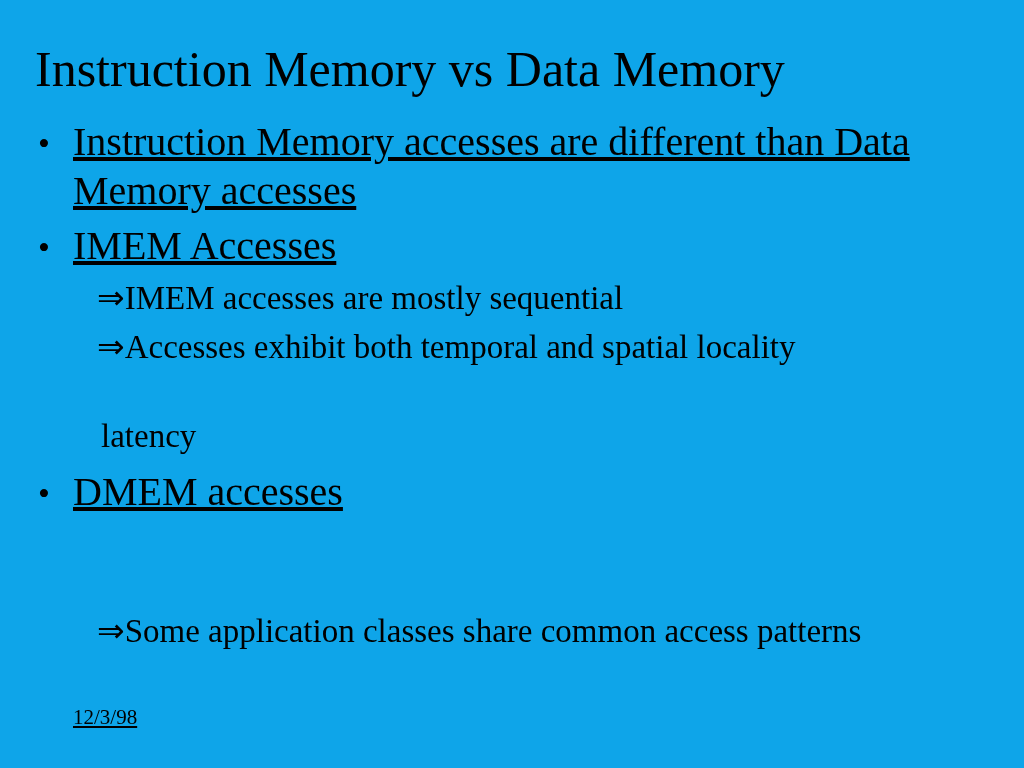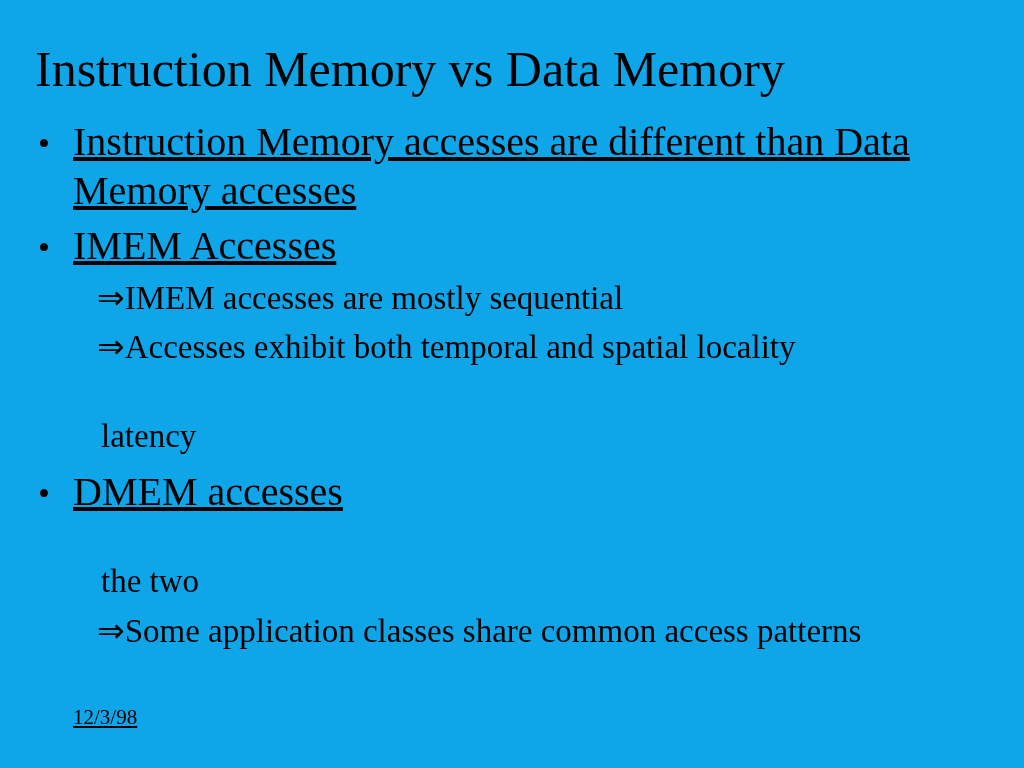--- a/index.html
+++ b/index.html
@@ -79,19 +79,18 @@
   <div class="line l1" style="top:221px"><span class="bullet">•</span><span>IMEM Accesses</span></div>
 
   <div class="line l2" style="top:278px"><span class="arrow">⇒</span><span>IMEM accesses are mostly sequential</span></div>
 
   <div class="line l2" style="top:327px"><span class="arrow">⇒</span><span>Accesses exhibit both temporal and spatial locality</span></div>
 
   <div class="line l2" style="top:416px">latency</div>
 
   <div class="line l1" style="top:467px"><span class="bullet">•</span><span>DMEM accesses</span></div>
 
-  <div class="line l2" style="top:561px">the two</div>
 
   <div class="line l2" style="top:611px"><span class="arrow">⇒</span><span>Some application classes share common access patterns</span></div>
 
   <div class="date">12/3/98</div>
 
 </div>
 
 </body></html>

